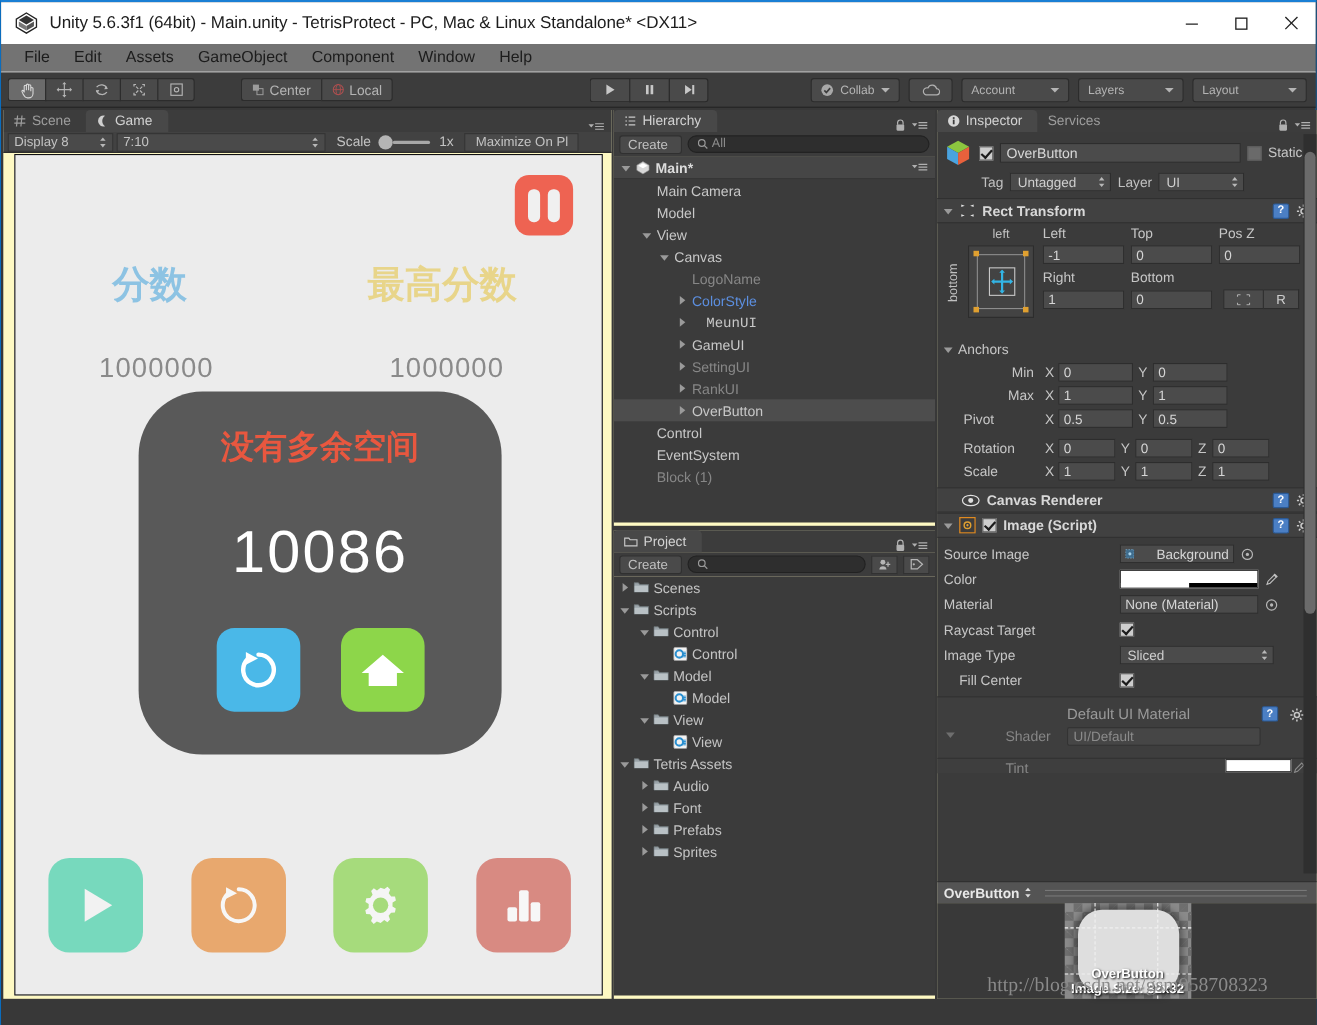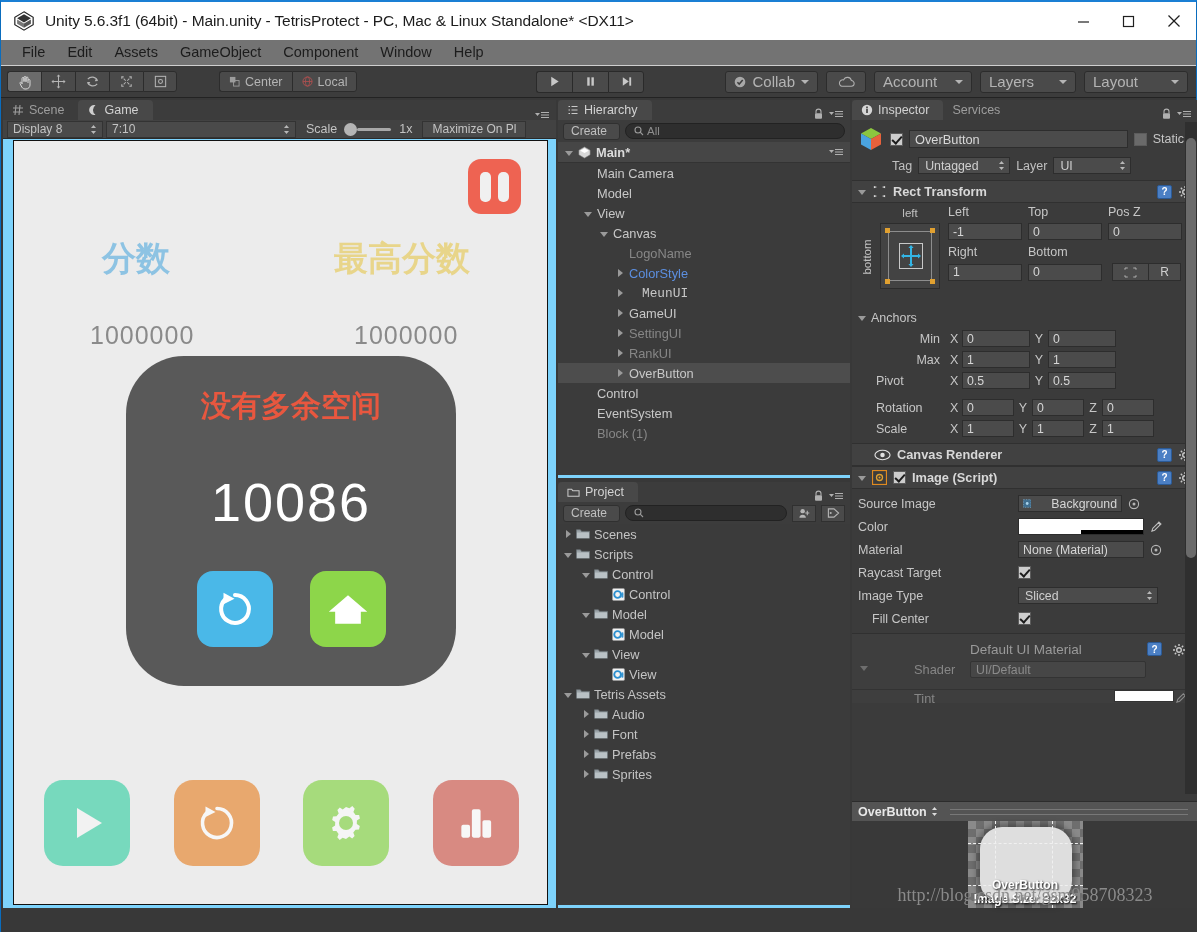--- a/index.html
+++ b/index.html
@@ -39,29 +39,29 @@
             display:flex; align-items:center; gap:5px; padding:0 9px; color:#b4b4b4; font-size:12.5px; }
   .pv-btn:first-child{ border-radius:3px 0 0 3px; }
   .pv-btn:last-child{ border-right:1px solid #2c2c2c; border-radius:0 3px 3px 0; }
   .play-group { position:absolute; left:535px; display:flex; }
   .play-btn { width:36px; height:22px; background:#4a4a4a; border:1px solid #2a2a2a;
               border-right:none; display:flex; align-items:center; justify-content:center; }
   .play-btn:first-child{ border-radius:3px 0 0 3px; }
   .play-btn:last-child{ border-right:1px solid #2a2a2a; border-radius:0 3px 3px 0; }
   .right-tools { position:absolute; right:8px; display:flex; align-items:center; gap:8px; }
   .drop { height:22px; background:#4a4a4a; border:1px solid #2c2c2c; border-radius:3px;
-          display:flex; align-items:center; padding:0 8px; color:#b4b4b4; font-size:15px; gap:6px; }
+          display:flex; align-items:center; padding:0 8px; color:#b4b4b4; font-size:11px; gap:6px; }
   .drop .caret { width:0;height:0;border-left:4px solid transparent;border-right:4px solid transparent;
                  border-top:4px solid #b4b4b4; }
   .cloud-btn { width:40px; height:22px; background:#4a4a4a; border:1px solid #2c2c2c;
                border-radius:3px; display:flex; align-items:center; justify-content:center; }
 
   
   .workspace { position:absolute; left:0; top:98px; width:1197px; height:834px; background:#383838; }
-  .panel { position:absolute; background:#7dd3fc; }
+  .panel { position:absolute; background:#fef9c3; }
   .tabrow { height:20px; background:#3c3c3c; display:flex; align-items:flex-end; position:relative; }
   .tab { height:20px; padding:0 14px 0 9px; display:flex; align-items:center; gap:5px;
          font-size:12.5px; color:#9d9d9d; border-radius:4px 4px 0 0; }
   .tab.active { background:#484848; color:#d2d2d2; }
   .tab-pad { flex:1; }
   .tab-menu { display:flex; align-items:center; gap:4px; padding-right:6px; }
 
   
   #gameview { left:2px; top:0; width:553px; height:808px; }
   .gv-tabbg { background:#3c3c3c; }

